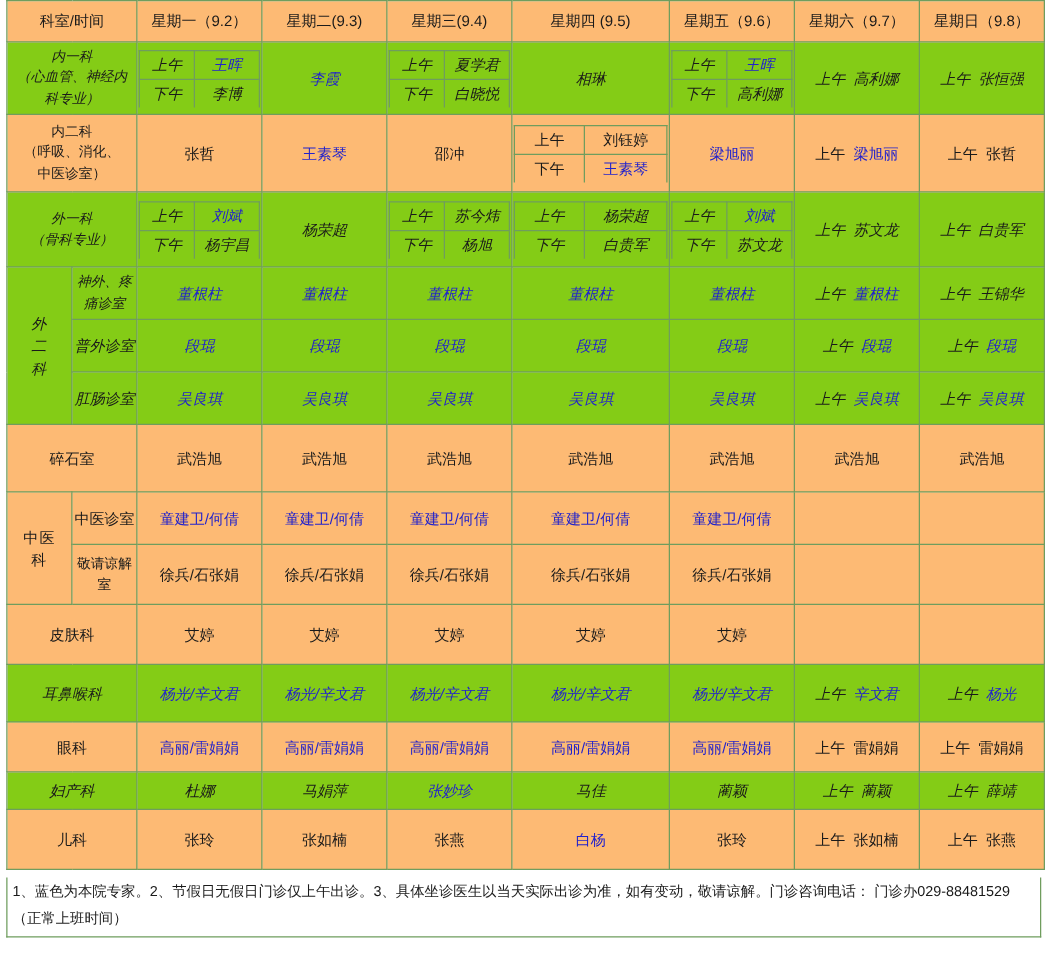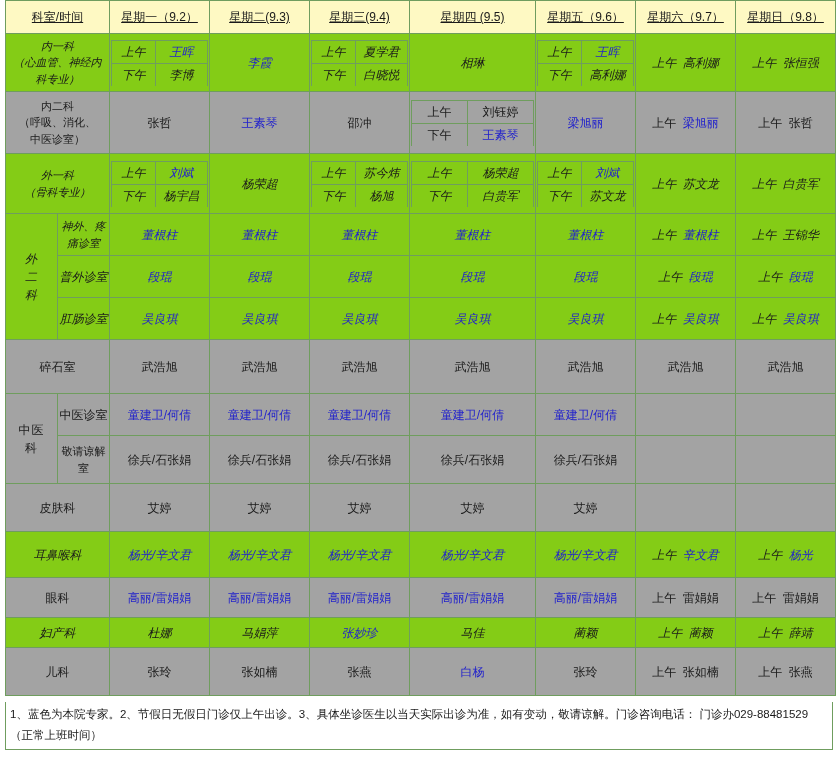--- a/index.html
+++ b/index.html
@@ -29,26 +29,25 @@
     border:1px solid #6f9d5e;
     text-align:center;
     vertical-align:middle;
     font-size:12px;
     font-weight:normal;
     padding:2px 1px;
     line-height:1.5;
   }
   thead td{
     height:28px;
-    background:#fef9c3;
+    background:#fdba74;
     font-size:12.5px;
-    text-decoration:underline;
   }
   .green{background:#84cc16;font-style:italic;}
-  .white{background:#a3a3a3;}
+  .white{background:#fdba74;}
   .blue{color:#2222cc;}
   .dark{color:#1a1a1a;}
   .rowhead{
     font-size:12.5px;
     line-height:1.45;
   }
   .sub{font-size:11px;}
   .cellline{display:block;}
   .split{
     width:100%;

